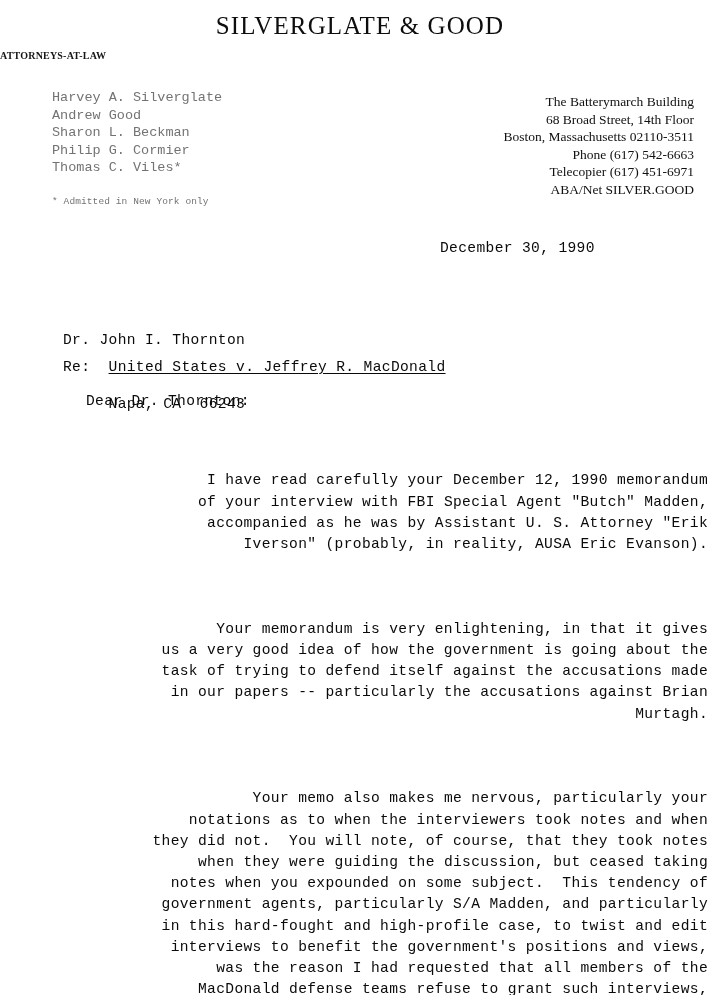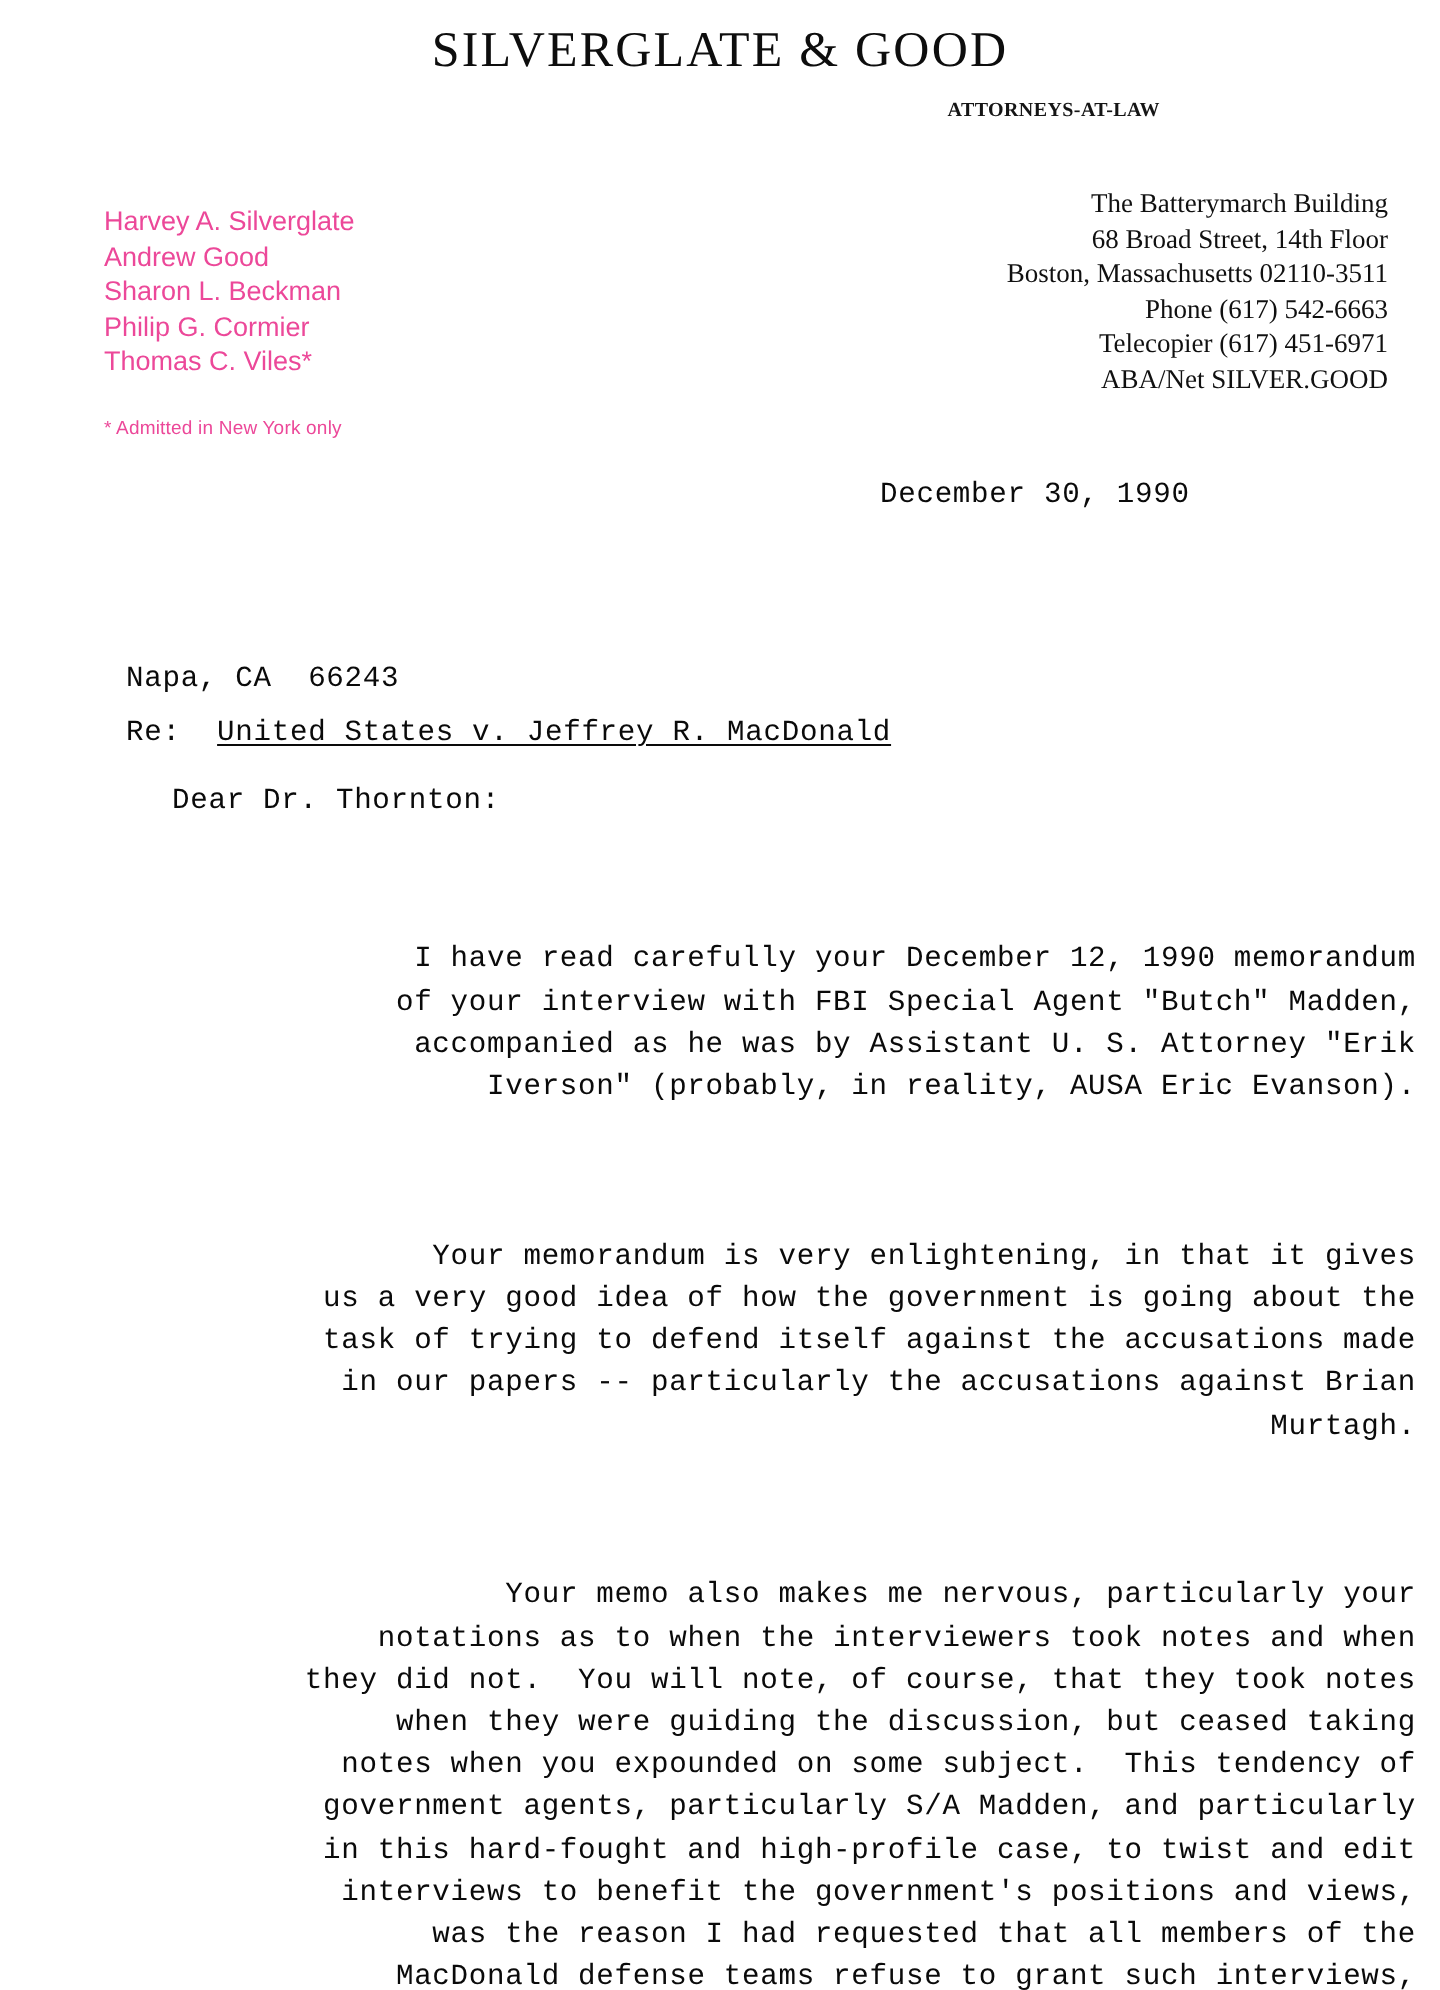--- a/index.html
+++ b/index.html
@@ -33,38 +33,38 @@
     font-size: 25px;
     letter-spacing: 1.1px;
     color: #0d0d0d;
     white-space: nowrap;
   }
   .firm-sub {
     position: absolute;
     top: 50px;
     left: 0;
     width: 580px;
-    text-align: right;
+    text-align: left;
     font-family: "Liberation Serif", serif;
     font-weight: bold;
     font-size: 10px;
     letter-spacing: 0.2px;
     color: #151515;
     white-space: nowrap;
   }
 
   
   .attorneys {
     position: absolute;
-    top: 102px;
+    top: 89px;
     left: 52px;
-    font-family: Liberation Sans, sans-serif;
+    font-family: Liberation Mono, monospace;
     font-size: 13.5px;
     line-height: 17.6px;
-    color: #ec4899;
+    color: #737373;
   }
   .attorneys div { white-space: nowrap; }
   .attorneys .admitted {
     font-size: 9.5px;
     line-height: 14px;
     margin-top: 18px;
     letter-spacing: 0.1px;
   }
 
   
@@ -155,20 +155,21 @@
     <div>68 Broad Street, 14th Floor</div>
     <div>Boston, Massachusetts 02110-3511</div>
     <div>Phone (617) 542-6663</div>
     <div>Telecopier (617) 451-6971</div>
     <div>ABA/Net SILVER.GOOD</div>
   </div>
 
   <div class="typed date-line">December 30, 1990</div>
 
   <div class="typed recipient">
+    <div>Dr. John I. Thornton</div>
     <div>Napa, CA  66243</div>
   </div>
 
   <div class="typed re-line"><span class="re-label">Re:</span><span>  </span><span class="case-name">United States v. Jeffrey R. MacDonald</span></div>
 
   <div class="typed salutation">Dear Dr. Thornton:</div>
 
   <div class="typed body-copy">
     <p>     I have read carefully your December 12, 1990 memorandum
 of your interview with FBI Special Agent "Butch" Madden,

